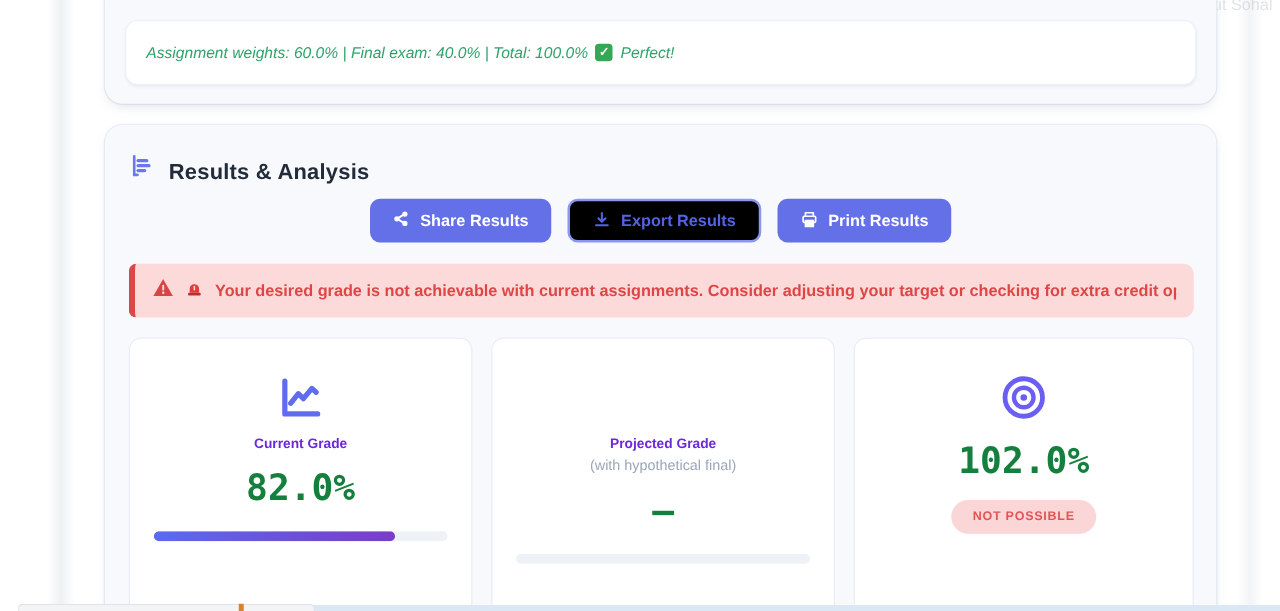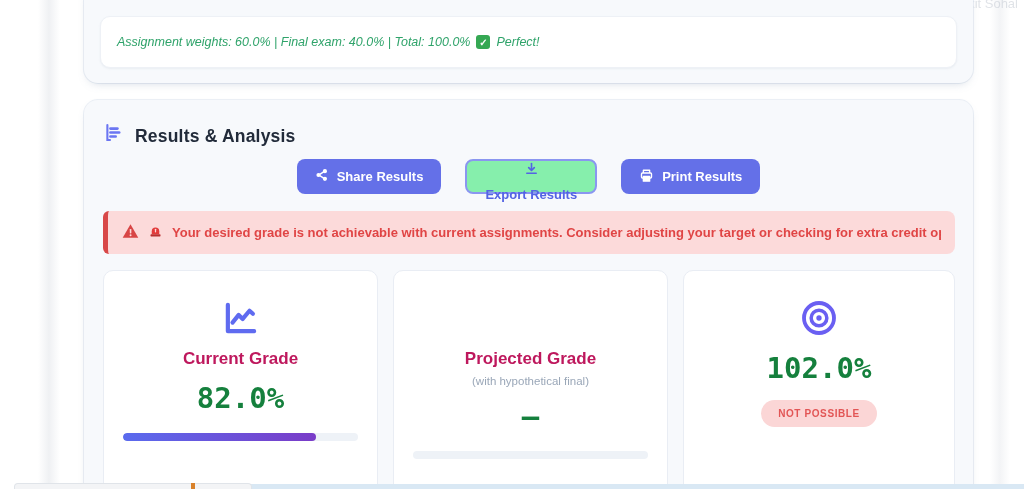--- a/index.html
+++ b/index.html
@@ -27,39 +27,39 @@
                   padding:0 16px; box-shadow:0 1px 2px rgba(140,155,175,.12); }
   .summary-text { font-style:italic; font-size:12.5px; color:#2fa36a; font-weight:500; display:flex; align-items:flex-start; gap:6px; white-space:nowrap; }
   .check-box { display:inline-flex; align-items:center; justify-content:center; width:14px; height:14px;
                background:#35a853; border-radius:3px; color:#fff; font-size:10px; font-weight:bold; font-style:normal; }
 
   
   .results-header { position:absolute; left:19px; top:22px; display:flex; align-items:flex-end; gap:11px; }
   .results-title { font-size:17.5px; font-weight:800; color:#222b3a; letter-spacing:.2px; }
 
   
-  .btn-row { position:absolute; left:0; top:59px; width:100%; display:flex; justify-content:center; gap:24px; }
+  .btn-row { position:absolute; left:0; top:59px; width:100%; display:flex; justify-content:center; gap:13px; }
   .btn { display:inline-flex; align-items:center; gap:8px; height:35px; padding:0 18px; border-radius:8px;
          font-size:13px; font-weight:700; cursor:pointer; border:none; font-family:"Liberation Sans",sans-serif; }
   .btn-filled { background:#6470e8; color:#ffffff; }
-  .btn-outline { background:#86efac; color:#5463e4; border:2px solid #8a96f0;flex-direction:column; }
+  .btn-outline { background:#000000; color:#5463e4; border:2px solid #8a96f0; }
   .btn svg { flex:none; }
 
   
   .alert { position:absolute; left:19px; top:111px; width:852px; height:43px; background:#fcdada;
            border-left:5px solid #d84848; border-radius:6px 8px 8px 6px; display:flex; align-items:center;
            padding:0 14px; gap:9px; }
   .alert-text { color:#e04545; font-size:13px; font-weight:600; white-space:nowrap; overflow:hidden; }
 
   
   .card { position:absolute; top:170px; width:275px; height:240px; background:#ffffff;
           border:1px solid #e9edf4; border-radius:10px; text-align:center; }
   .card-1 { left:19px; } .card-2 { left:309px; } .card-3 { left:599px; width:272px; }
   .card-icon { margin-top:26px; height:42px; display:flex; align-items:center; justify-content:center; }
-  .card-title { margin-top:10px; font-size:17px; font-weight:700; color:#be185d; }
+  .card-title { margin-top:10px; font-size:11px; font-weight:700; color:#6d28d9; }
   .card-subtitle { margin-top:6px; font-size:11.5px; color:#9aa7b8; }
   .card-value { margin-top:12px; font-family:"DejaVu Sans Mono", monospace; font-weight:bold; font-size:29px; color:#15803d; }
   .progress-track { margin:18px auto 0; width:235px; height:8px; border-radius:5px; background:#eef2f7; overflow:hidden; }
   .progress-fill { height:100%; border-radius:5px; background:linear-gradient(90deg,#5a6bee,#7a3cc8); }
   .badge-pill { display:inline-block; margin-top:15px; padding:8px 17px; background:#fbd6d6; color:#e25555;
                 font-size:10px; font-weight:800; letter-spacing:.6px; border-radius:999px; }
 
   
   .bottom-strip { position:absolute; left:30px; right:0; bottom:0; height:5px; background:#d9e8f4; }
   .bottom-scrubber { position:absolute; left:14px; bottom:0; width:238px; height:6px; background:#f3f4f6;

